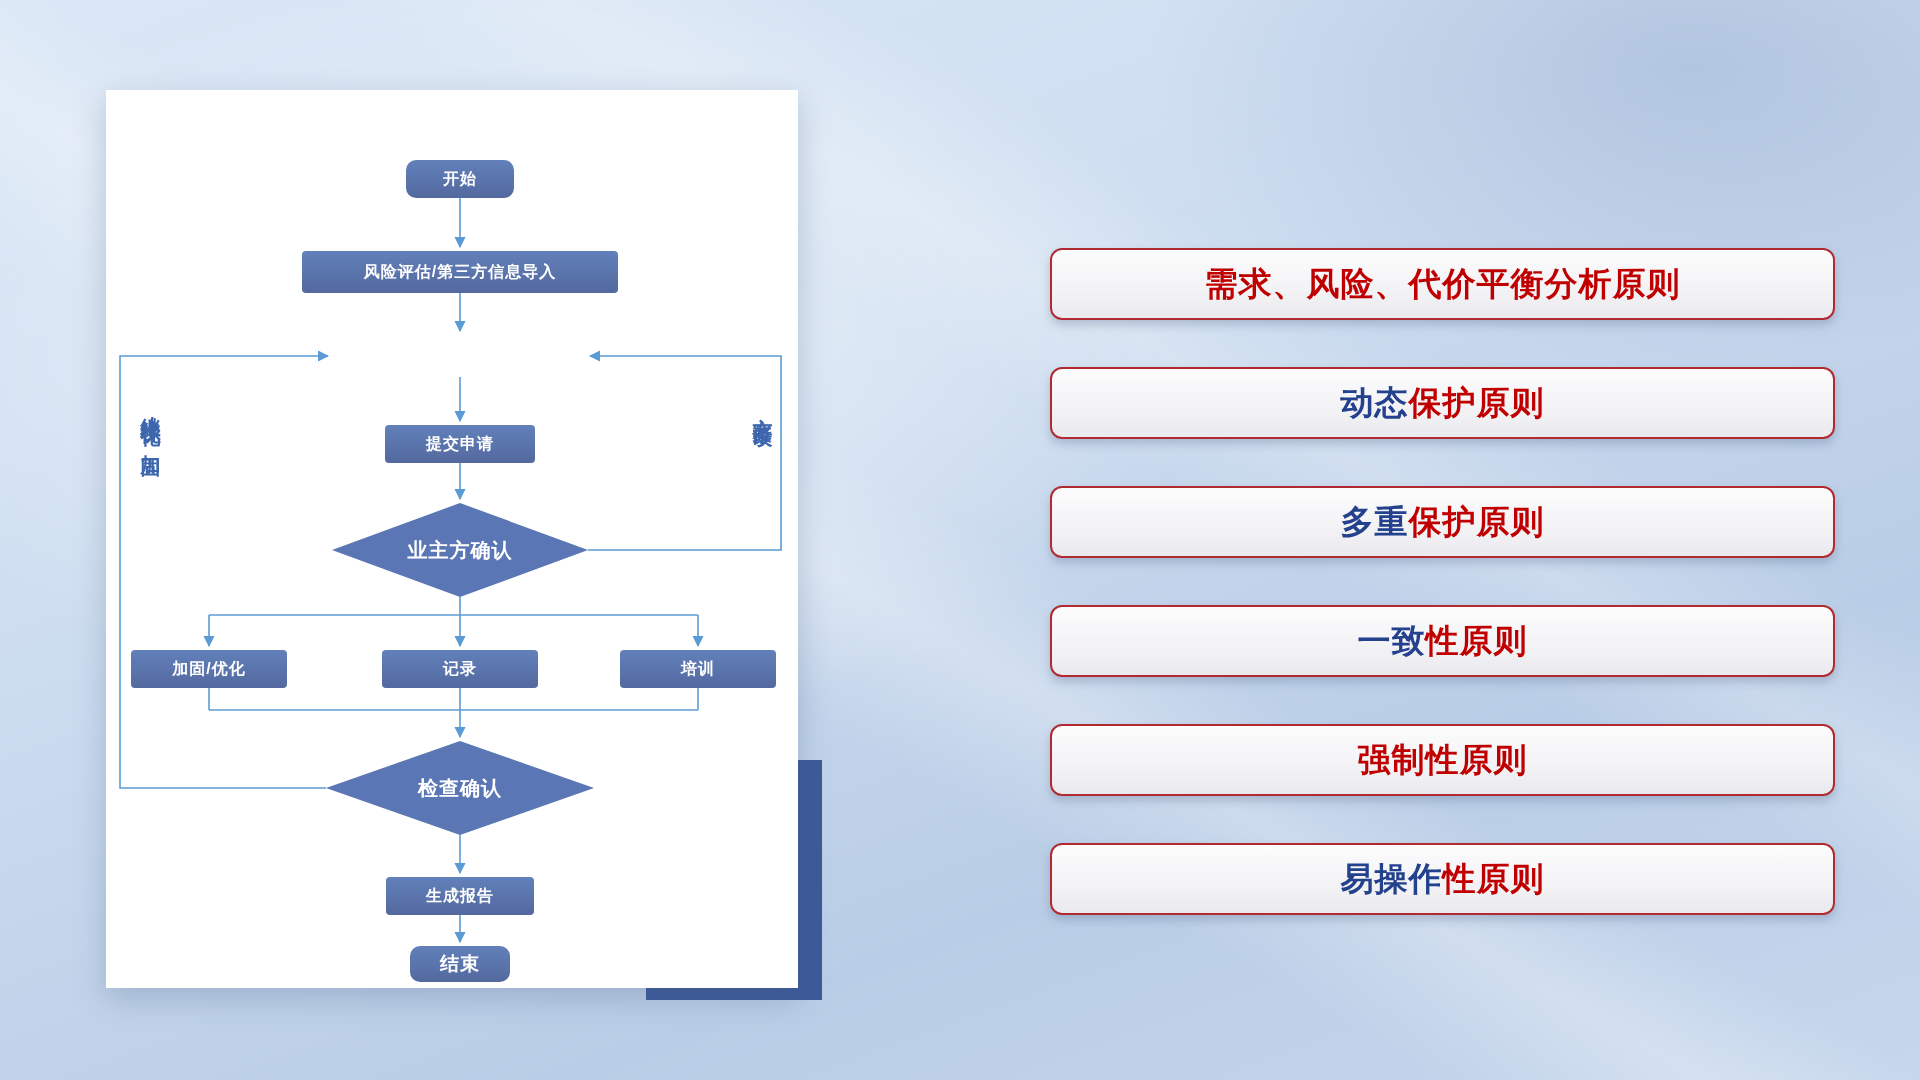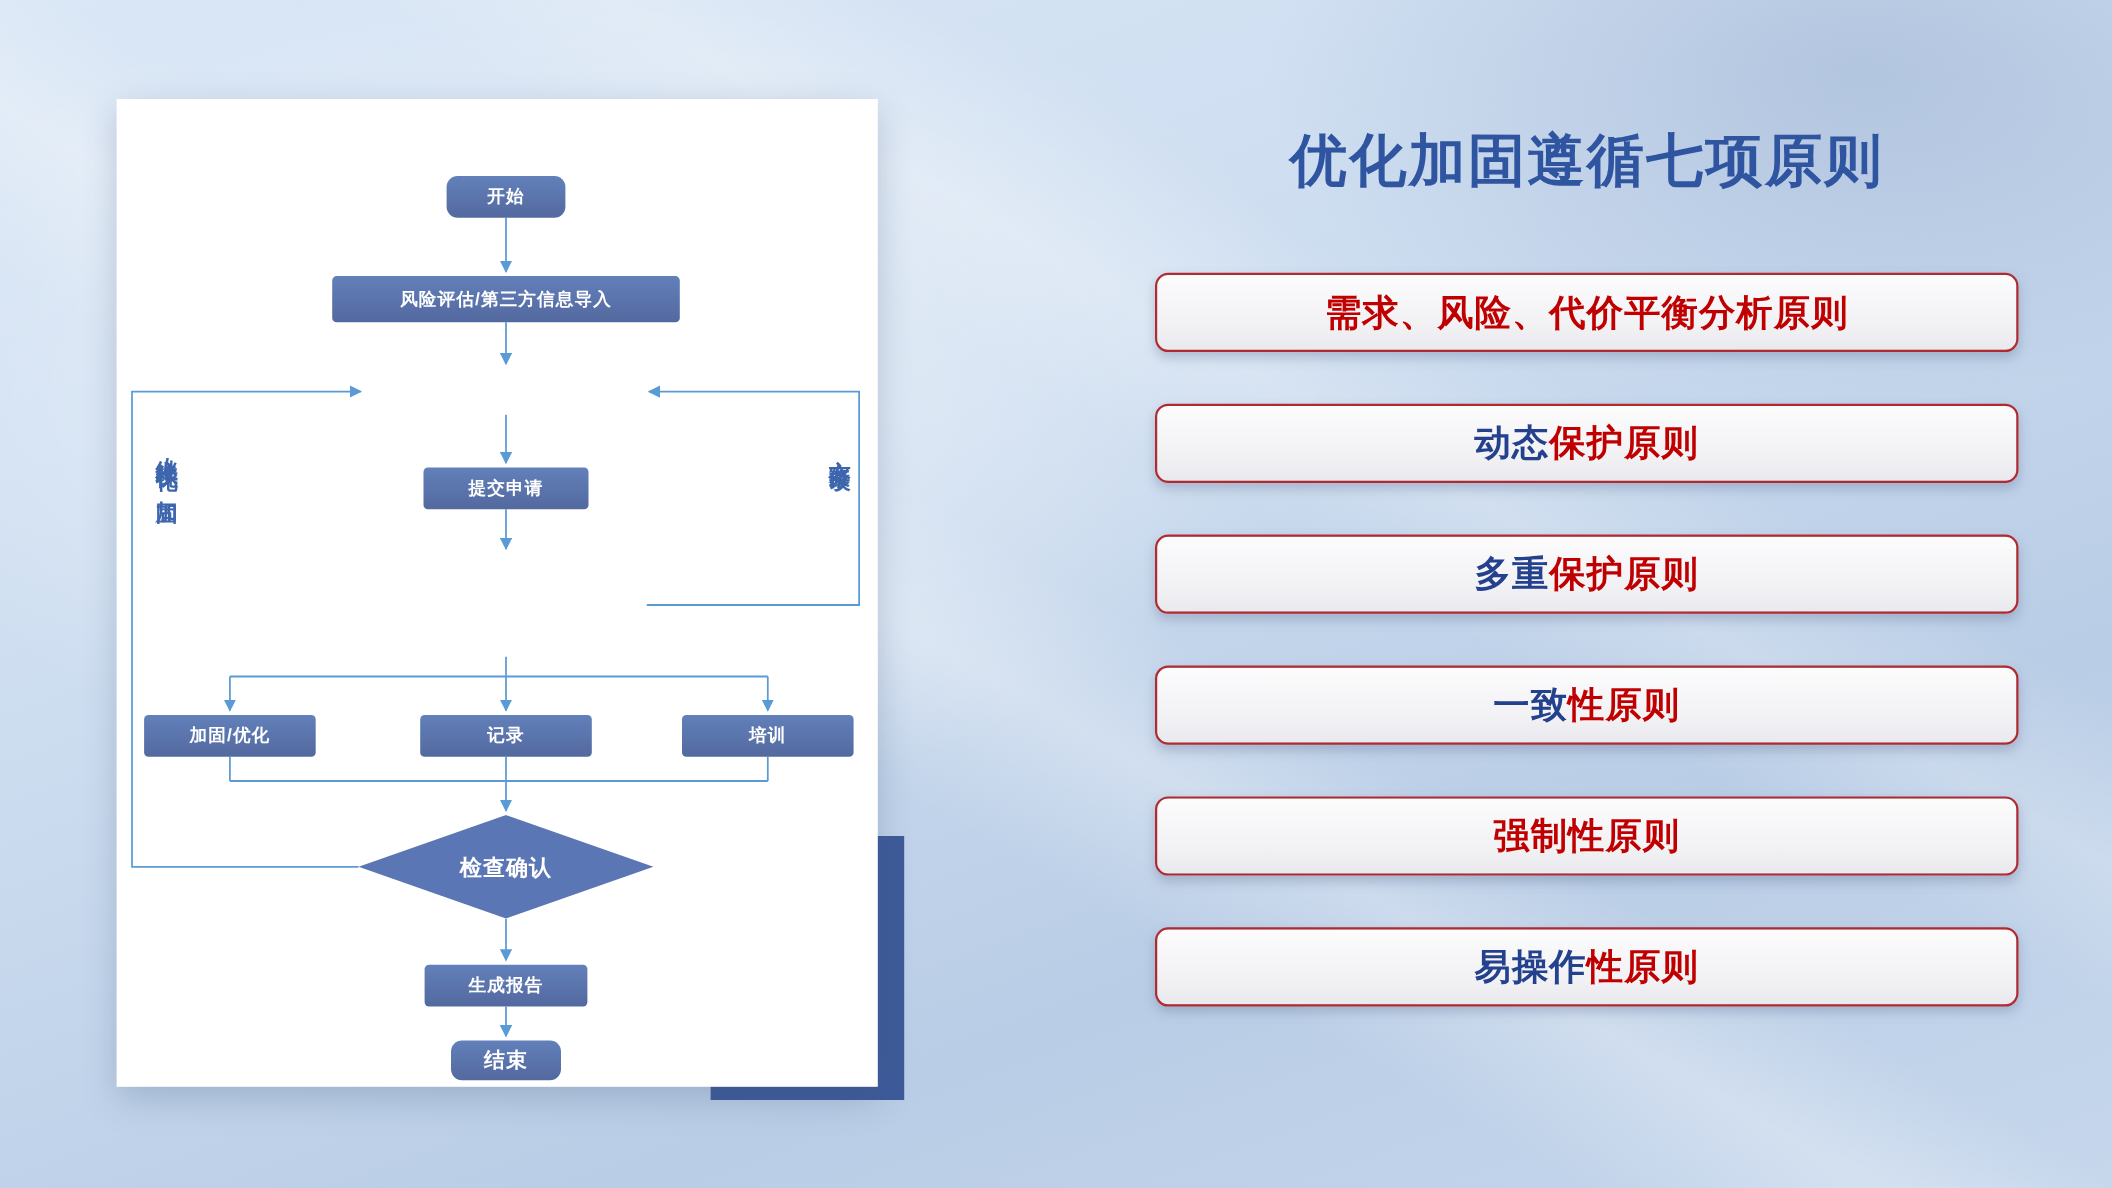--- a/index.html
+++ b/index.html
@@ -105,40 +105,40 @@
       <path d="M220 698 H14 V266 H222" marker-end="url(#ah)"></path>
     </svg>
 
     <div class="node rounded" style="left:300px;top:70px;width:108px;height:38px;">开始</div>
 
     <div class="node" style="left:196px;top:161px;width:316px;height:42px;">风险评估/第三方信息导入</div>
 
 
     <div class="node" style="left:279px;top:335px;width:150px;height:38px;">提交申请</div>
 
+    <div class="node diamond" style="left:226px;top:413px;width:256px;height:94px;">业主方确认</div>
 
     <div class="node" style="left:25px;top:560px;width:156px;height:38px;">加固/优化</div>
 
     <div class="node" style="left:276px;top:560px;width:156px;height:38px;">记录</div>
 
     <div class="node" style="left:514px;top:560px;width:156px;height:38px;">培训</div>
 
     <div class="node diamond" style="left:220px;top:651px;width:268px;height:94px;">检查确认</div>
 
     <div class="node" style="left:280px;top:787px;width:148px;height:38px;">生成报告</div>
 
     <div class="node rounded" style="left:304px;top:856px;width:100px;height:36px;font-size:19px;">结束</div>
 
     <div class="vlabel" style="left:32px;top:312px;">继续优化/加固</div>
 
     <div class="vlabel" style="left:644px;top:312px;">方案修改</div>
 
   </div>
 
-  <div class="title">优化加固遵循七项原则</div>
 
   <div class="principles">
       <div class="pill">
         <span style="color: rgb(192, 0, 0);">需求、风险、代价平衡分析原则</span>
       </div>
       <div class="pill">
         <span style="color: rgb(36, 65, 142); text-align: center;">动态</span>
         <span style="color: rgb(192, 0, 0);">保护原则</span>
       </div>
       <div class="pill">

